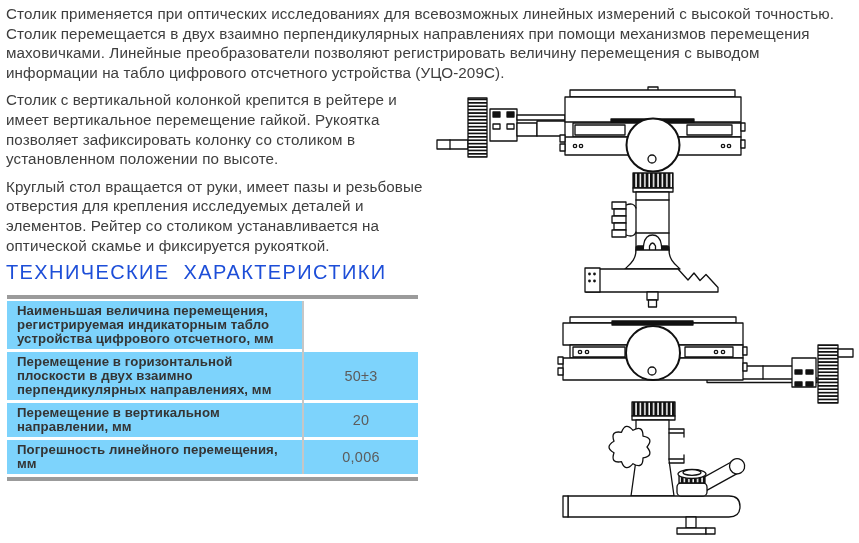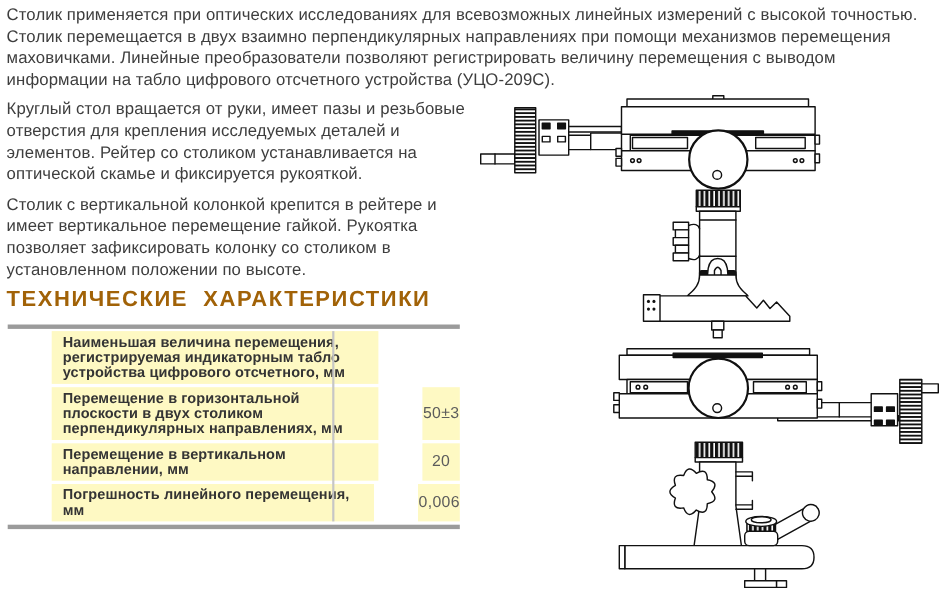--- a/index.html
+++ b/index.html
@@ -7,29 +7,29 @@
     position:relative;width:859px;height:543px;background:#fff;overflow:hidden;
     font-family:"Liberation Sans",sans-serif;color:#3e3e3e;padding-left:12px;
   }
   
   .copy{position:absolute;left:6px;top:4px;width:848px;font-size:15.2px;line-height:19.6px;letter-spacing:.1px;}
   .copy p{margin:0 0 8px 0;}
   .copy p.narrow{width:426px;}
   
   .specs-heading{
     position:absolute;left:6px;top:261px;margin:0;
-    font-size:20px;font-weight:700;color:#a16207;letter-spacing:1.4px;word-spacing:7px;
+    font-size:20px;font-weight:400;color:#1d4ed8;letter-spacing:1.4px;word-spacing:7px;
   }
   
   .specs{position:absolute;left:7px;top:295px;width:411px;}
   .specs .bar{height:4px;background:#9b9b9b;}
   .specs .rows{position:relative;margin:2px 0;}
   .srow{display:flex;margin-bottom:3px;}
   .srow:last-child{margin-bottom:0;}
-  .cell{background:#fef9c3;margin-left:40px;}
+  .cell{background:#7dd3fc;}
   .cell.label{
     width:297px;box-sizing:border-box;padding:3px 14px 3px 10px;
     font-weight:bold;font-size:13.2px;line-height:14px;color:#343434;letter-spacing:.1px;
   }
   .cell.value{
     flex:1;display:flex;align-items:center;justify-content:center;
     font-size:14.4px;color:#5c5c5c;letter-spacing:.3px;
   }
   .vline{position:absolute;left:295px;top:0;bottom:0;width:2px;background:#c6c6c6;}
   
@@ -37,34 +37,34 @@
   #fig1{left:430px;top:85px;}
   #fig2{left:430px;top:300px;}
 </style>
 </head>
 <body>
 
 <div class="page">
 
   <div class="copy">
     <p>Столик применяется при оптических исследованиях для всевозможных линейных измерений с высокой точностью. Столик перемещается в двух взаимно перпендикулярных направлениях при помощи механизмов перемещения маховичками. Линейные преобразователи позволяют регистрировать величину перемещения с выводом информации на табло цифрового отсчетного устройства (УЦО-209С).</p>
+    <p class="narrow">Столик с вертикальной колонкой крепится в рейтере и имеет вертикальное перемещение гайкой. Рукоятка позволяет зафиксировать колонку со столиком в установленном положении по высоте.</p>
     <p class="narrow">Круглый стол вращается от руки, имеет пазы и резьбовые отверстия для крепления исследуемых деталей и элементов. Рейтер со столиком устанавливается на оптической скамье и фиксируется рукояткой.</p>
-    <p class="narrow">Столик с вертикальной колонкой крепится в рейтере и имеет вертикальное перемещение гайкой. Рукоятка позволяет зафиксировать колонку со столиком в установленном положении по высоте.</p>
   </div>
 
   <h2 class="specs-heading">ТЕХНИЧЕСКИЕ ХАРАКТЕРИСТИКИ</h2>
 
   <div class="specs">
     <div class="bar"></div>
     <div class="rows">
       <div class="srow">
         <div class="cell label">Наименьшая величина перемещения, регистрируемая индикаторным табло устройства цифрового отсчетного, мм</div>
       </div>
       <div class="srow">
-        <div class="cell label">Перемещение в горизонтальной плоскости в двух столиком перпендикулярных направлениях, мм</div>
+        <div class="cell label">Перемещение в горизонтальной плоскости в двух взаимно перпендикулярных направлениях, мм</div>
         <div class="cell value">50±3</div>
       </div>
       <div class="srow">
         <div class="cell label">Перемещение в вертикальном направлении, мм</div>
         <div class="cell value">20</div>
       </div>
       <div class="srow">
         <div class="cell label">Погрешность линейного перемещения, мм</div>
         <div class="cell value">0,006</div>
       </div>

